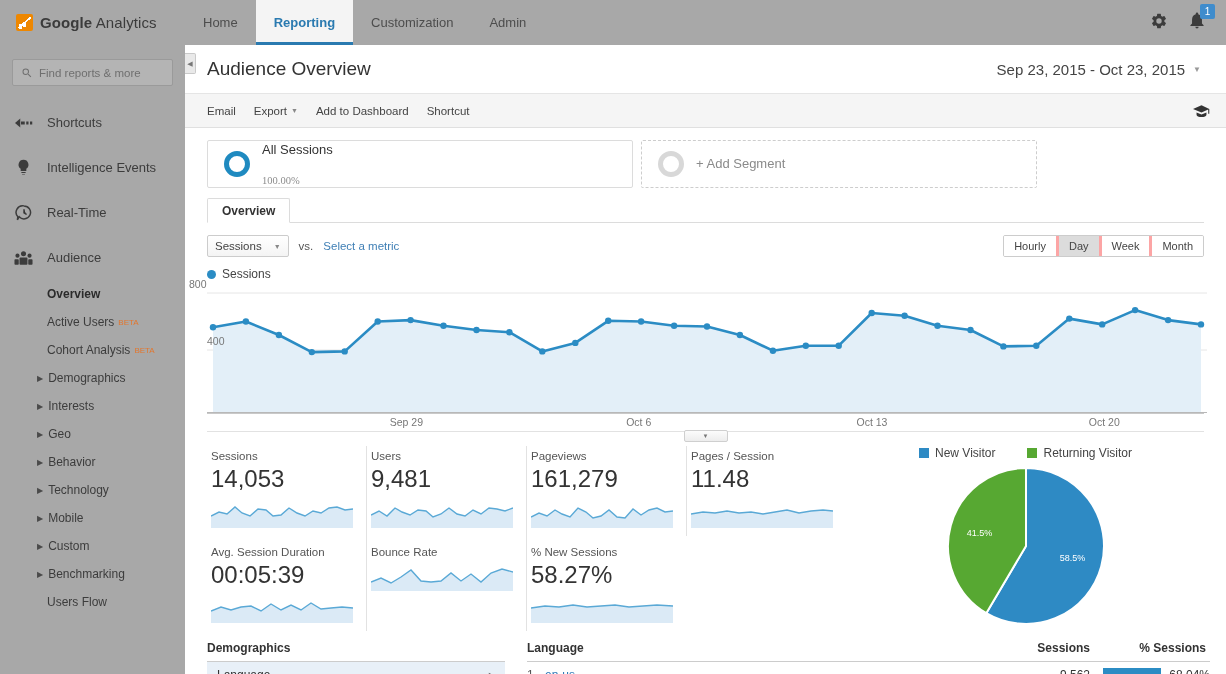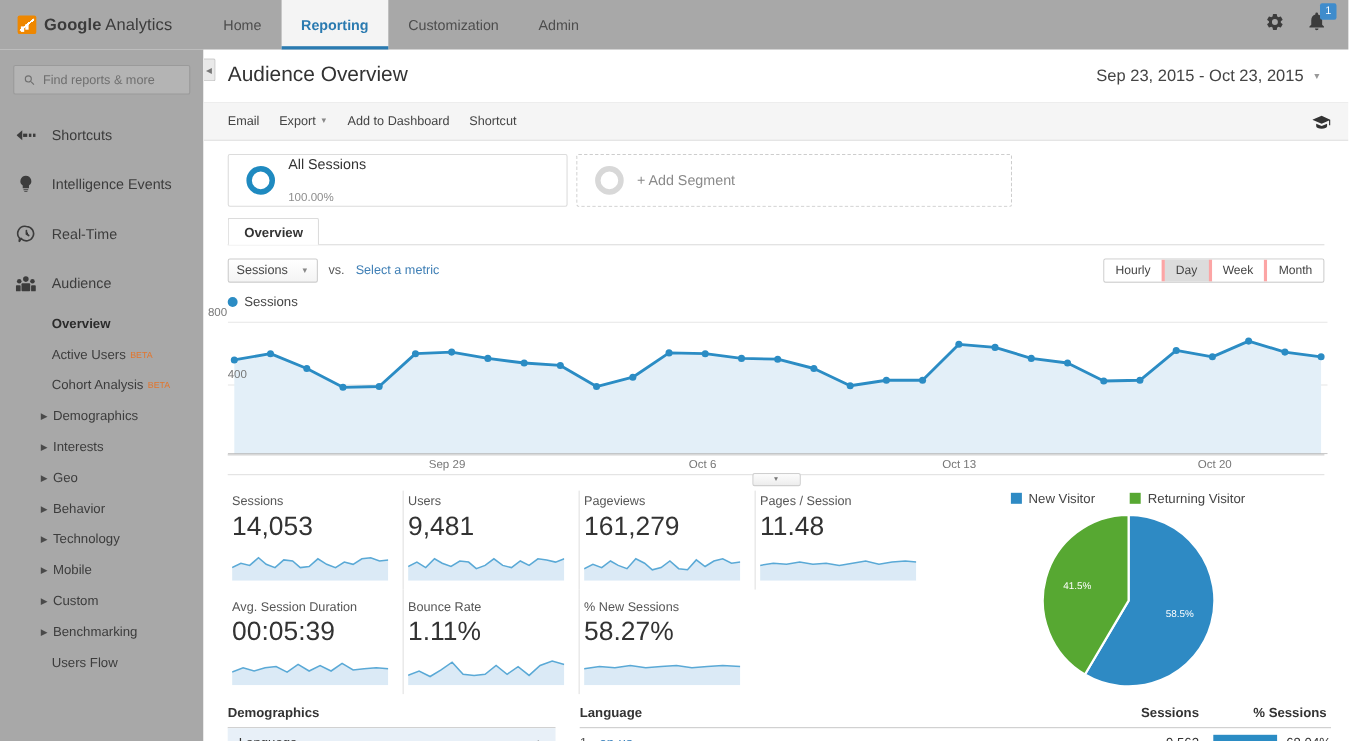--- a/index.html
+++ b/index.html
@@ -111,29 +111,29 @@
   .act { font-size: 11.5px; color: #444; cursor: pointer; display: flex; align-items: center; gap: 4px; }
   .act .ch { font-size: 7px; color: #888; }
   .act-right { margin-left: auto; cursor: pointer; display: flex; align-items: center; }
 
   
   .segbar { display: flex; gap: 8px; padding: 12px 22px 0 22px; }
   .seg {
     height: 48px; display: flex; align-items: center; gap: 12px; padding: 0 16px;
     border: 1px solid #dcdcdc; background: #fff; border-radius: 2px; cursor: pointer;
   }
-  .seg.allsessions { width: 309px; }
+  .seg.allsessions { width: 426px; }
   .seg.addseg { width: 396px; border: 1px dashed #cdcdcd; color: #8a8a8a; }
   .donut {
     width: 26px; height: 26px; border-radius: 50%;
     border: 5px solid #1f8ac0; background: #fff; flex: 0 0 26px;
   }
   .donut.ghost { border-color: #d8d8d8; }
   .seg-name { font-size: 13px; color: #333; line-height: 1.25; }
-  .seg-sub { font-size: 10.5px; color: #8d8d8d; margin-top: 16px; }
+  .seg-sub { font-size: 10.5px; color: #8d8d8d; margin-top: 16px; font-family: Liberation Serif, serif; }
   .seg.addseg .seg-name { color: #8a8a8a; }
 
   
   .tabstrip {
     margin: 10px 22px 0 22px; border-bottom: 1px solid #dcdcdc; display: flex; height: 25px;
   }
   .tab {
     padding: 0 14px; font-size: 12px; font-weight: bold; color: #333;
     display: flex; align-items: center; background: #fff;
     border: 1px solid #dcdcdc; border-bottom: 1px solid #fff;
@@ -533,21 +533,20 @@
             <div class="kpi">
               <div class="kpi-label">Avg. Session Duration</div>
               <div class="kpi-value">00:05:39</div>
               <svg class="kpi-spark" viewBox="0 0 142 30" preserveAspectRatio="none">
                   <path d="M0,18 L10,14 L20,17 L30,14 L40,13 L50,18 L60,11 L70,17 L80,12 L90,17 L100,10 L110,16 L120,15 L131,14 L142,15 L142,30 L0,30 Z" fill="#dbeaf6"></path>
                   <path d="M0,18 L10,14 L20,17 L30,14 L40,13 L50,18 L60,11 L70,17 L80,12 L90,17 L100,10 L110,16 L120,15 L131,14 L142,15" fill="none" stroke="#5aa9d6" stroke-width="1.4"></path>
                 </svg>
             </div>
             <div class="kpi">
               <div class="kpi-label">Bounce Rate</div>
-              <div class="kpi-value">1.11%</div>
               <svg class="kpi-spark" viewBox="0 0 142 30" preserveAspectRatio="none">
                   <path d="M0,21 L10,17 L20,22 L30,16 L40,9 L50,20 L60,21 L70,20 L80,12 L90,20 L100,13 L110,21 L120,12 L131,8 L142,11 L142,30 L0,30 Z" fill="#dbeaf6"></path>
                   <path d="M0,21 L10,17 L20,22 L30,16 L40,9 L50,20 L60,21 L70,20 L80,12 L90,20 L100,13 L110,21 L120,12 L131,8 L142,11" fill="none" stroke="#5aa9d6" stroke-width="1.4"></path>
                 </svg>
             </div>
             <div class="kpi last">
               <div class="kpi-label">% New Sessions</div>
               <div class="kpi-value">58.27%</div>
               <svg class="kpi-spark" viewBox="0 0 142 30" preserveAspectRatio="none">
                   <path d="M0,15 L14,13 L28,14 L42,12 L56,14 L70,13 L84,12 L98,14 L112,13 L126,12 L142,13 L142,30 L0,30 Z" fill="#dbeaf6"></path>

